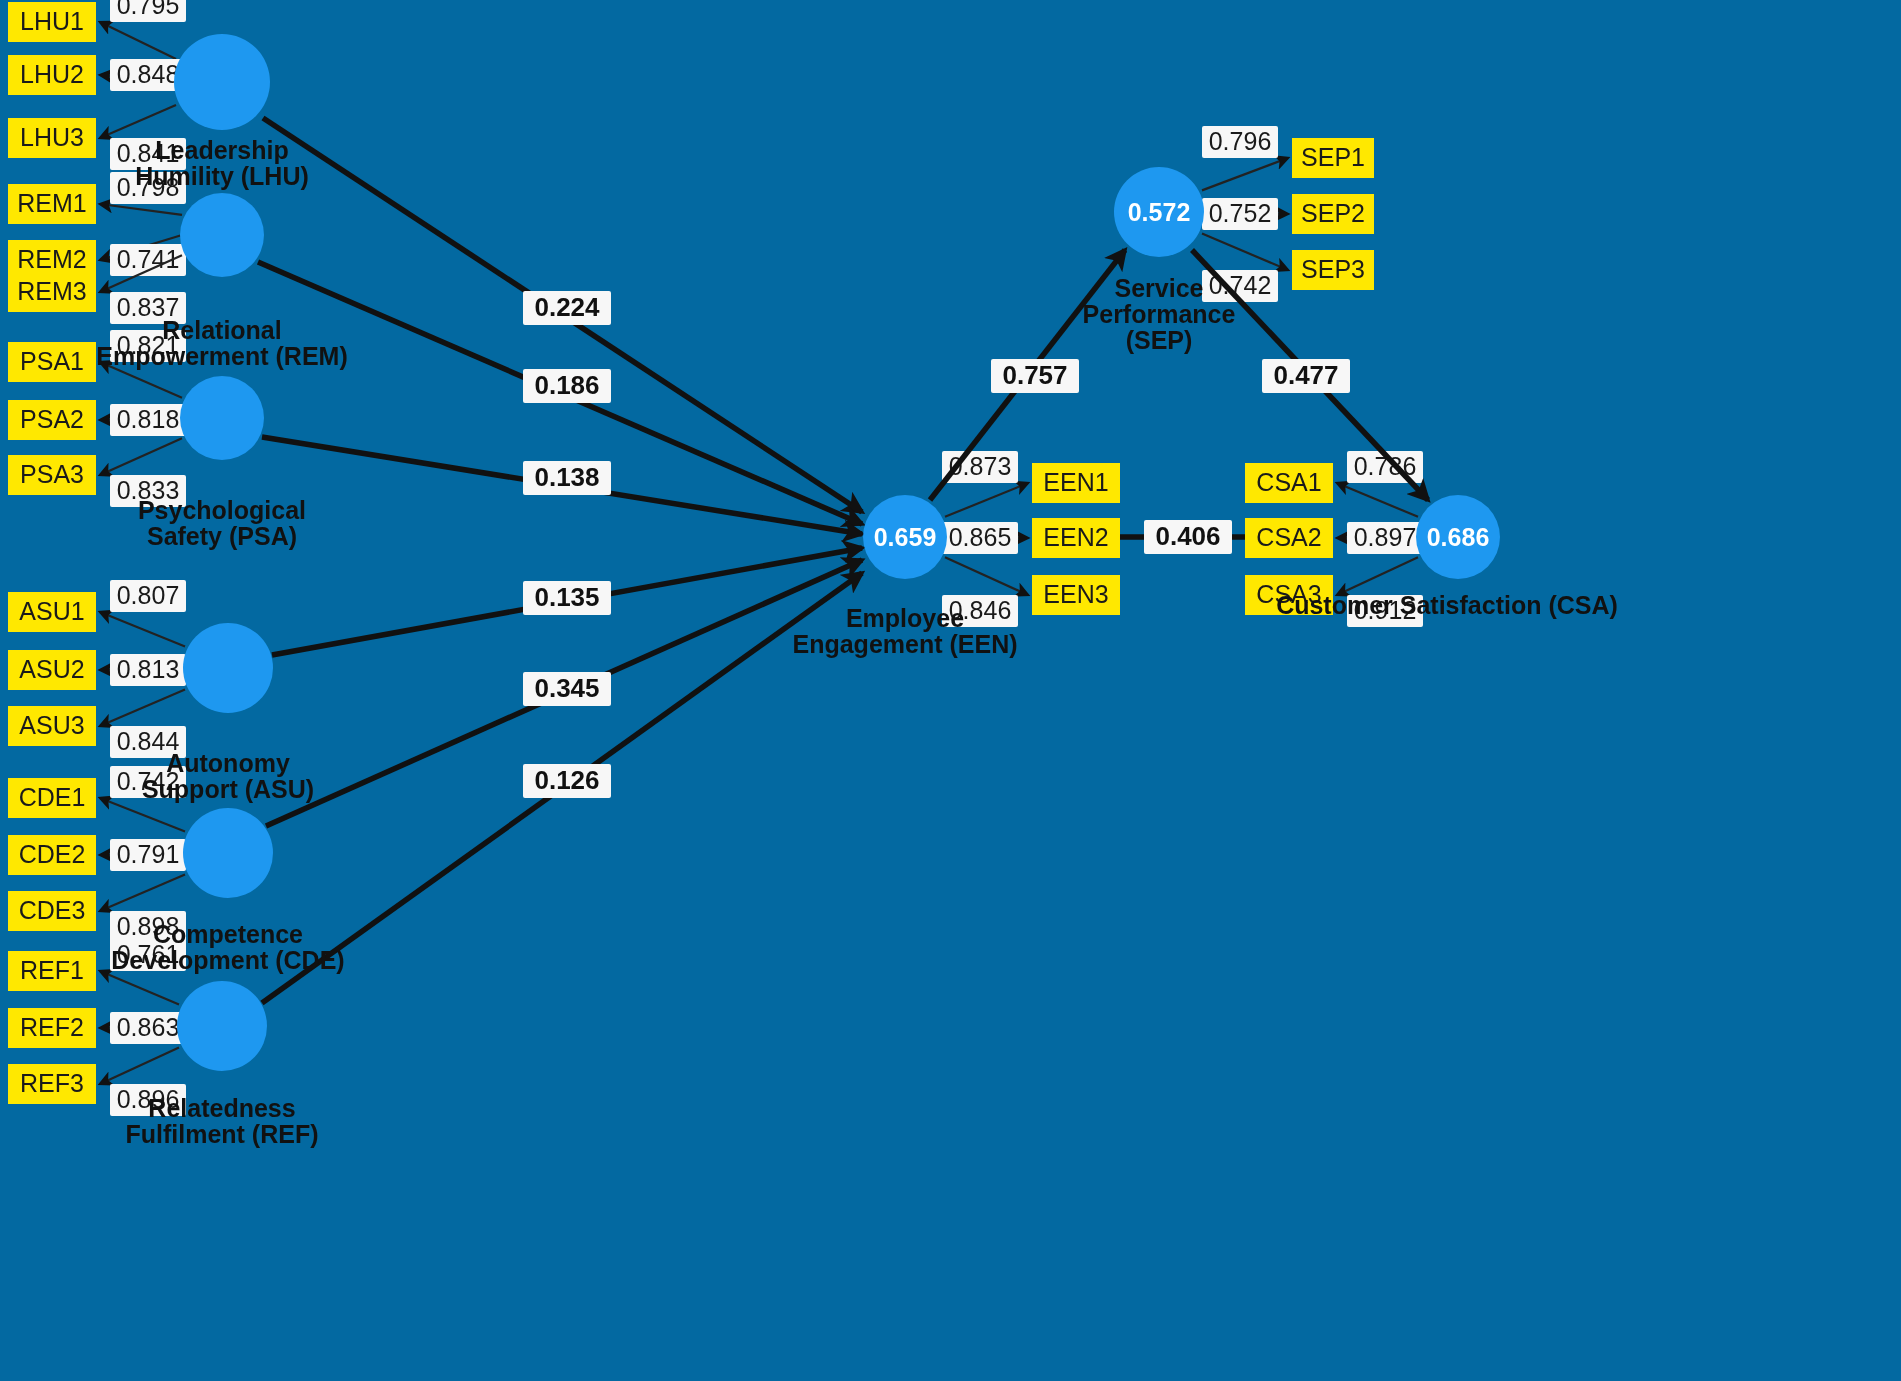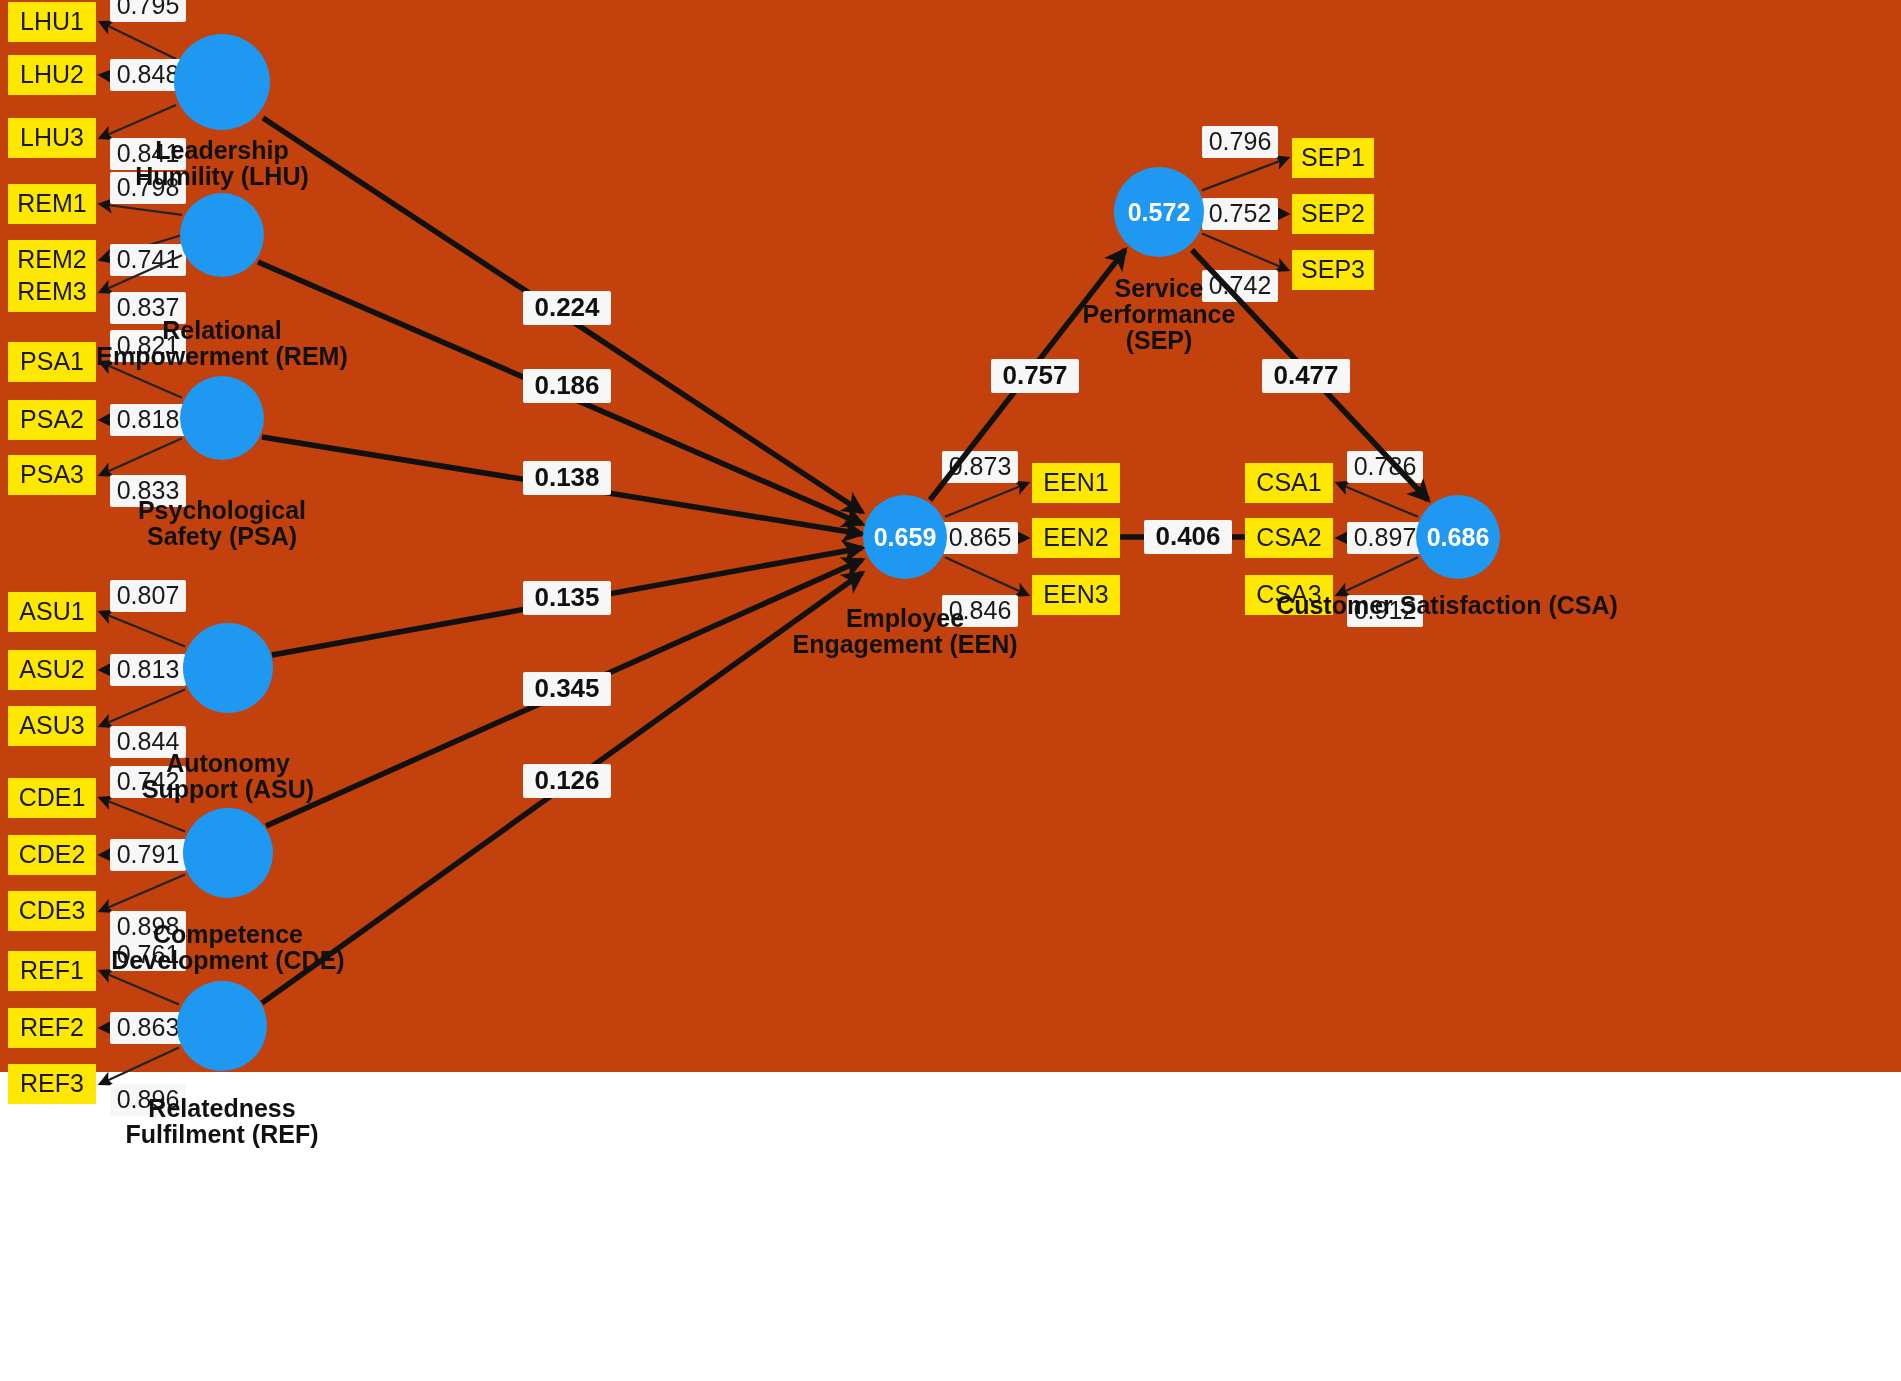--- a/index.html
+++ b/index.html
@@ -9,22 +9,22 @@
   }
   body {
     width: 1901px;
     height: 1381px;
     font-family: "Liberation Sans", sans-serif;
     overflow: hidden;
   }
   #diagram-root {
     position: relative;
     width: 1901px;
-    height: 1072px;
-    background: #c2410c;
+    height: 1381px;
+    background: #0369a1;
   }
   svg#sem-svg {
     display: block;
     width: 1901px;
     height: 1381px;
   }
   .indicator-box {
     fill: #ffe800;
     stroke: none;
   }

